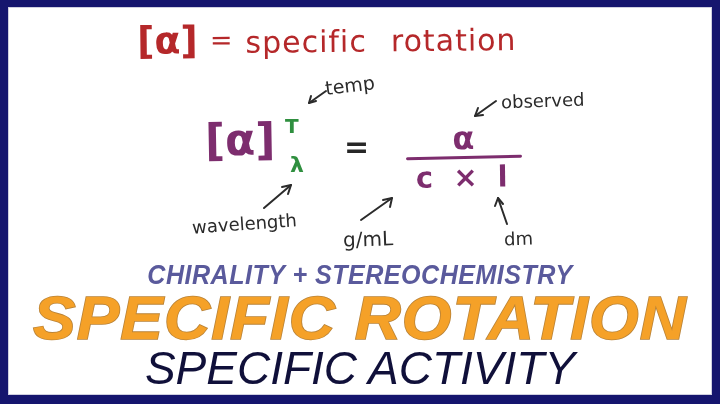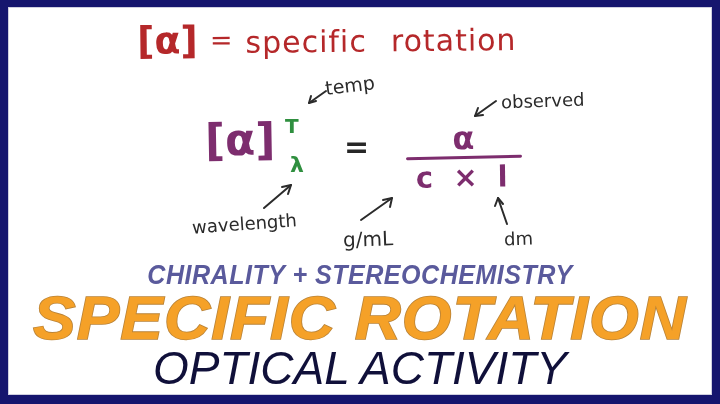--- a/index.html
+++ b/index.html
@@ -213,17 +213,17 @@
         <path d="M383,190 L374,192 M383,190 L381,199"></path>
 
         <path d="M498,216 L489,190"></path>
         <path d="M489,190 L486,198 M489,190 L494,196"></path>
       </g>
     </svg>
 
     <div id="title-block">
       <div id="subtitle-top">CHIRALITY + STEREOCHEMISTRY</div>
       <div id="main-title">SPECIFIC ROTATION</div>
-      <div id="sub-title">OPTICAL ACTIVITY</div>
+      <div id="sub-title">SPECIFIC ACTIVITY</div>
     </div>
 
   </div>
 </div>
 
 </body></html>

